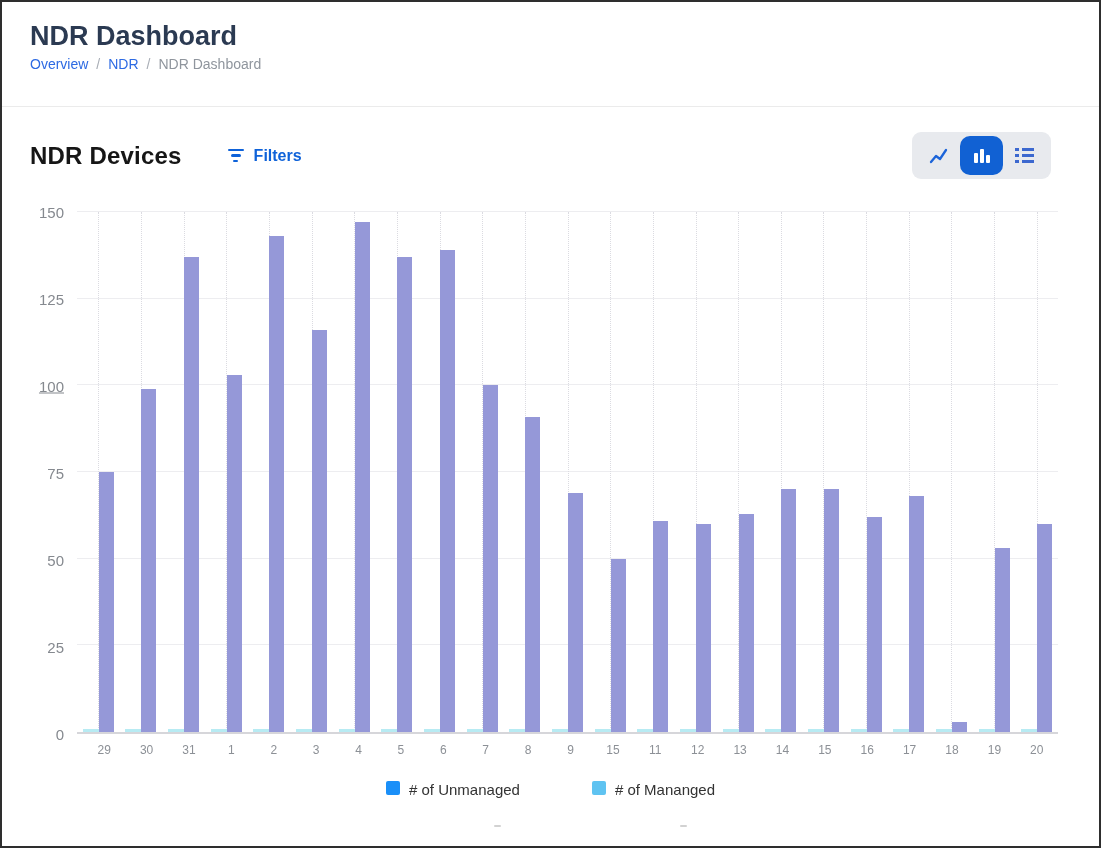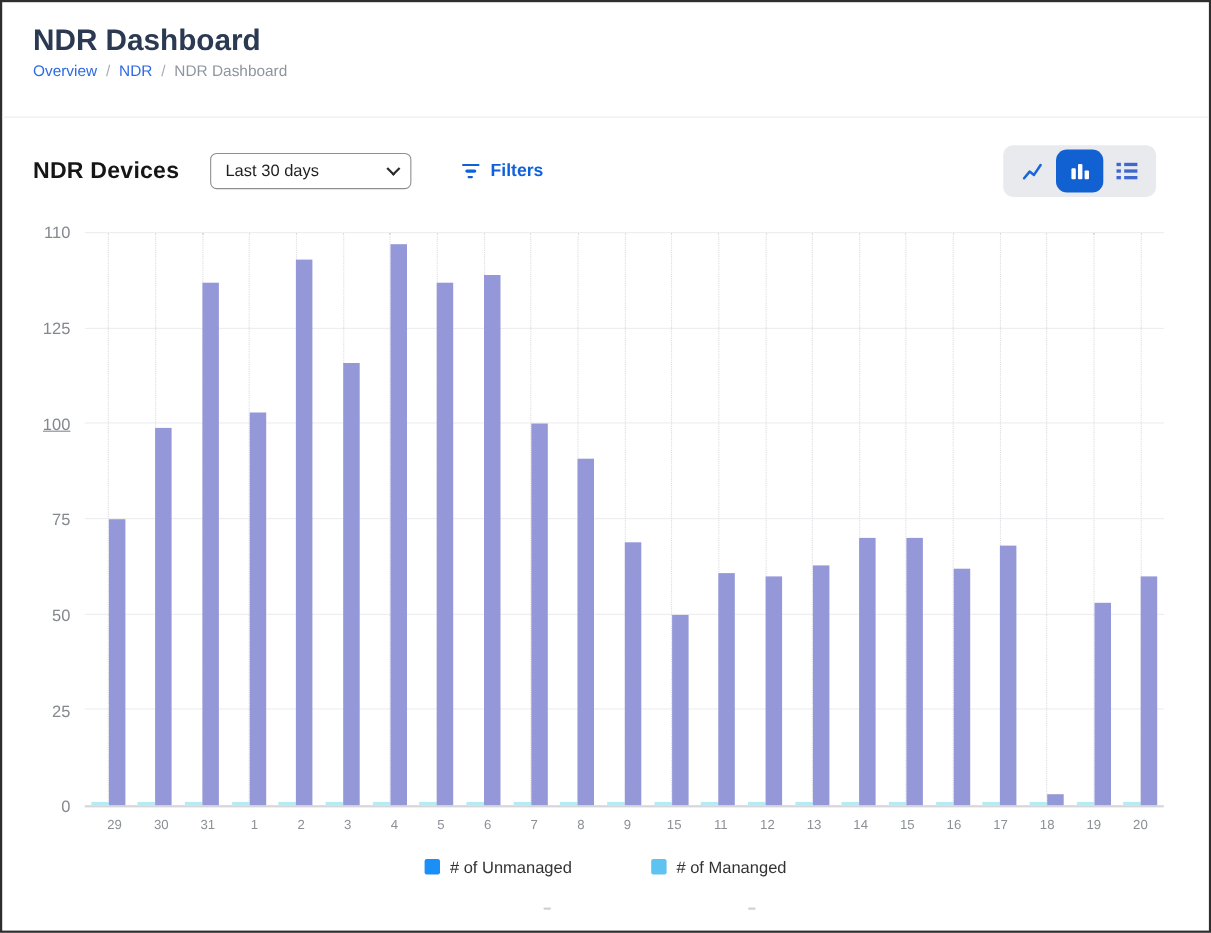--- a/index.html
+++ b/index.html
@@ -14,21 +14,21 @@
   
   .page-header { padding: 18px 28px 0 28px; height: 105px; border-bottom: 1px solid #ebebeb; }
   .page-title { font-size: 27px; font-weight: bold; color: #2b3a52; line-height: 32px; }
   .breadcrumb { margin-top: 4px; font-size: 14px; color: #8f959d; display: flex; align-items: center; gap: 8px; }
   .breadcrumb .crumb-link { color: #2d6ae3; text-decoration: none; cursor: pointer; }
   .breadcrumb .crumb-sep { color: #a8adb5; }
   .breadcrumb .crumb-current { color: #8f959d; }
 
   
   .toolbar { margin: 25px 48px 0 28px; display: flex; align-items: center; height: 47px; }
-  .section-title { font-size: 21px; font-weight: 800; color: #161616; letter-spacing: .2px; }
+  .section-title { font-size: 24px; font-weight: 800; color: #161616; letter-spacing: .2px; }
   .range-select {
     margin-left: 28px; width: 183px; height: 33px;
     border: 1px solid #8f8f8f; border-radius: 6px; background: #fff;
     display: flex; align-items: center; justify-content: space-between;
     padding: 0 13px; font-size: 15px; color: #1f1f1f; cursor: pointer;
   }
   .chevron-down {
     width: 9px; height: 9px; border-right: 2px solid #2b2b2b; border-bottom: 2px solid #2b2b2b;
     transform: rotate(45deg) translateY(-3px);
   }
@@ -81,24 +81,20 @@
     <a class="crumb-link">Overview</a>
     <span class="crumb-sep">/</span>
     <a class="crumb-link">NDR</a>
     <span class="crumb-sep">/</span>
     <span class="crumb-current">NDR Dashboard</span>
   </nav>
 </header>
 
 <div class="toolbar">
   <div class="section-title">NDR Devices</div>
-  <div class="range-select">
-    <span>Last 30 days</span>
-    <span class="chevron-down"></span>
-  </div>
   <div class="filters">
     <span class="filter-icon">
         <i class="fl1"></i>
         <i class="fl2"></i>
         <i class="fl3"></i>
       </span>
     <span class="filters-label">Filters</span>
   </div>
   <div class="view-toggle">
     <button class="toggle-btn">
@@ -134,21 +130,21 @@
 
 <div class="chart-wrap">
   <div class="chart-body">
     <div class="y-axis">
         <div class="y-tick" style="bottom: 0%;">0</div>
         <div class="y-tick" style="bottom: 16.6667%;">25</div>
         <div class="y-tick" style="bottom: 33.3333%;">50</div>
         <div class="y-tick" style="bottom: 50%; margin-left: 40px;">75</div>
         <div class="y-tick" style="bottom: 66.6667%; text-decoration: underline;">100</div>
         <div class="y-tick" style="bottom: 83.3333%;">125</div>
-        <div class="y-tick" style="bottom: 100%;">110</div>
+        <div class="y-tick" style="bottom: 100%;">150</div>
       </div>
     <div class="plot-area">
         <div class="hgrid" style="bottom: 16.6667%;"></div>
         <div class="hgrid" style="bottom: 33.3333%;"></div>
         <div class="hgrid" style="bottom: 50%;"></div>
         <div class="hgrid" style="bottom: 66.6667%;"></div>
         <div class="hgrid" style="bottom: 83.3333%;"></div>
         <div class="hgrid" style="bottom: 100%;"></div>
         <div class="chart-column">
           <div class="vline"></div>

